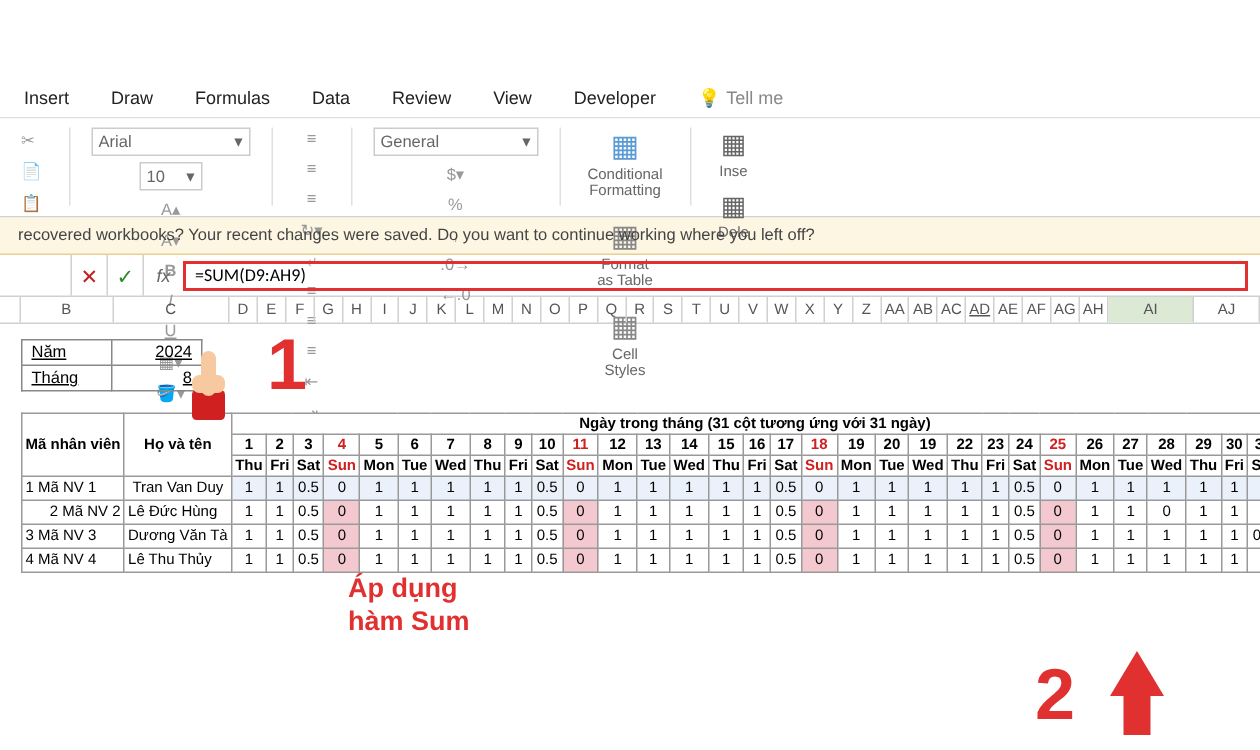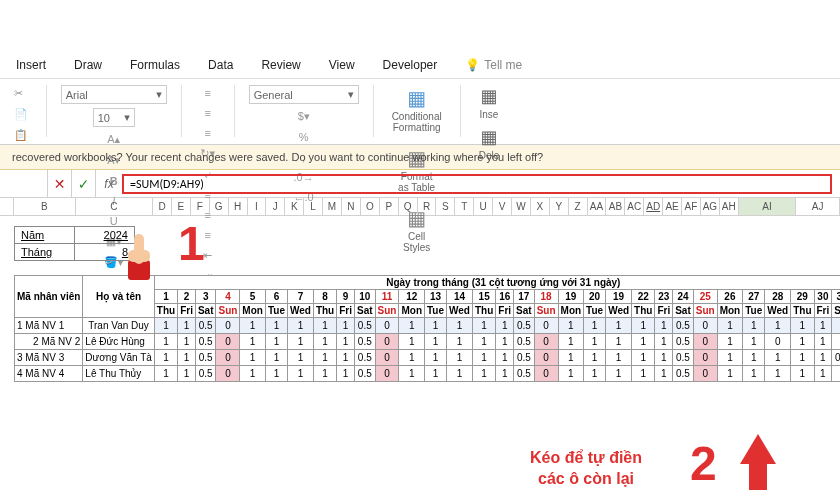--- a/index.html
+++ b/index.html
@@ -434,19 +434,19 @@
         </tr>
       </tbody>
     </table>
 
   <svg class="hand annot" style="left:118px; top:14px" width="42" height="56">
     <rect x="10" y="30" width="22" height="20" rx="3" fill="#d02020"></rect>
     <rect x="16" y="4" width="10" height="30" rx="5" fill="#f6c9a0"></rect>
     <rect x="10" y="20" width="22" height="12" rx="5" fill="#f6c9a0"></rect>
   </svg>
   <div class="annot big1" style="left:178px; top:0">1</div>
-
-  <div class="annot lbl2" style="left:530px; top:232px; white-space:pre">Kéo để tự điền
-các ô còn lại</div>
+  <div class="annot lbl1" style="left:232px; top:4; white-space:pre">Áp dụng
+hàm Sum</div>
+
   <div class="annot big2" style="left:690px; top:220px">2</div>
   <div class="arrowup annot" style="left:740px; top:218px"></div>
   <div class="arrowstem annot" style="left:749px; top:246px"></div>
 </div>
 
 </body></html>

